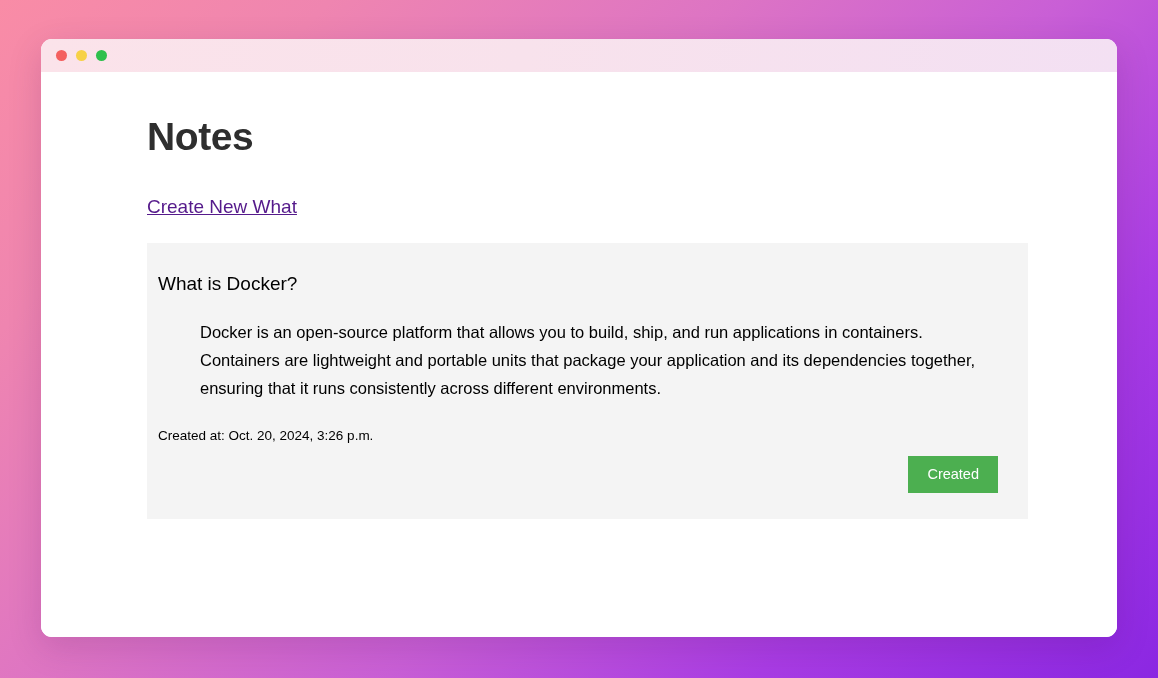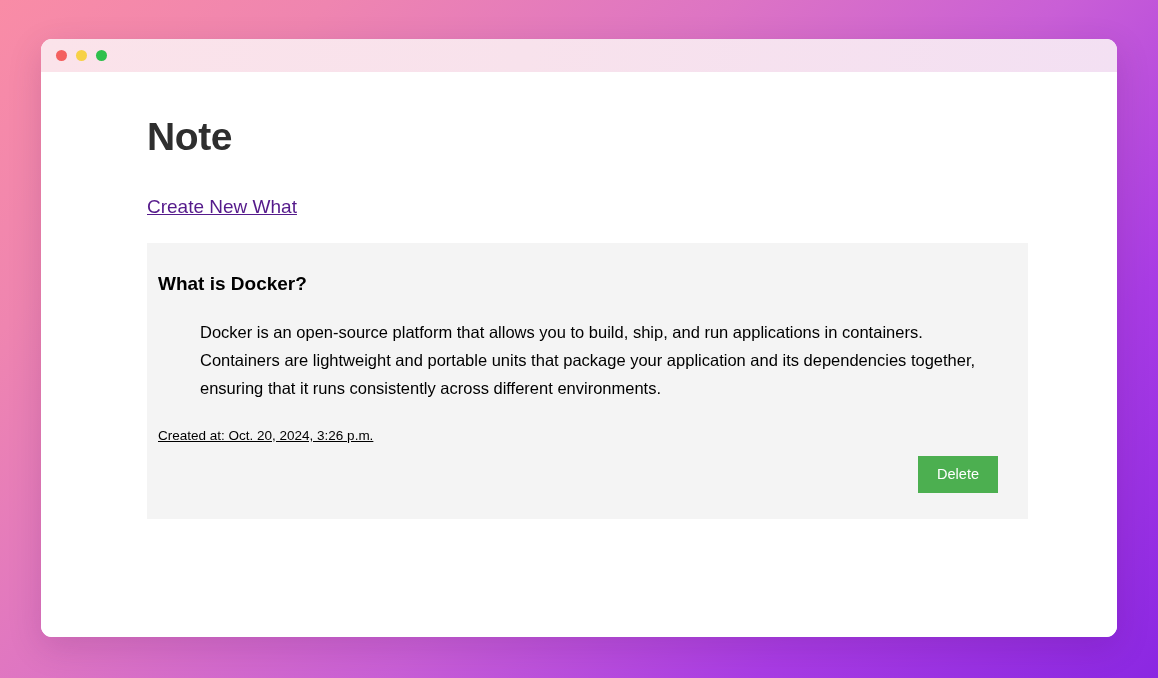--- a/index.html
+++ b/index.html
@@ -84,38 +84,37 @@
     margin-top: 25px;
     width: 881px;
     background: #f4f4f4;
     padding: 30px 30px 26px 11px;
   }
 
   .note-inner { padding-left: 0px; }
 
   .note-title {
     font-size: 19px;
-    font-weight: bold;
+    font-weight: normal;
     color: #000000;
     margin-bottom: 23px;
   }
 
   .note-body {
     font-size: 16.5px;
     color: #000000;
     line-height: 28px;
     max-width: 840px;
     margin-left: 42px;
   }
 
   .note-created {
     margin-top: 26px;
     font-size: 13.5px;
     color: #000000;
-    text-decoration: underline;
   }
 
   .note-actions {
     display: flex;
     justify-content: flex-end;
     margin-top: 13px;
   }
 
   .delete-button {
     background: #4caf50;
@@ -135,32 +134,32 @@
 <div class="browser-window">
 
   <div class="titlebar">
     <span class="dot dot-close"></span>
     <span class="dot dot-minimize"></span>
     <span class="dot dot-maximize"></span>
   </div>
 
   <div class="page-content">
 
-    <h1 class="page-title">Note</h1>
+    <h1 class="page-title">Notes</h1>
 
     <a class="create-link">Create New What</a>
 
     <div class="note-card">
       <div class="note-inner">
         <h2 class="note-title">What is Docker?</h2>
 
         <p class="note-body">Docker is an open-source platform that allows you to build, ship, and run applications in containers. Containers are lightweight and portable units that package your application and its dependencies together, ensuring that it runs consistently across different environments.</p>
 
         <p class="note-created">Created at: Oct. 20, 2024, 3:26 p.m.</p>
 
         <div class="note-actions">
-          <button class="delete-button">Delete</button>
+          <button class="delete-button">Created</button>
         </div>
       </div>
     </div>
 
   </div>
 </div>
 
 </body></html>

